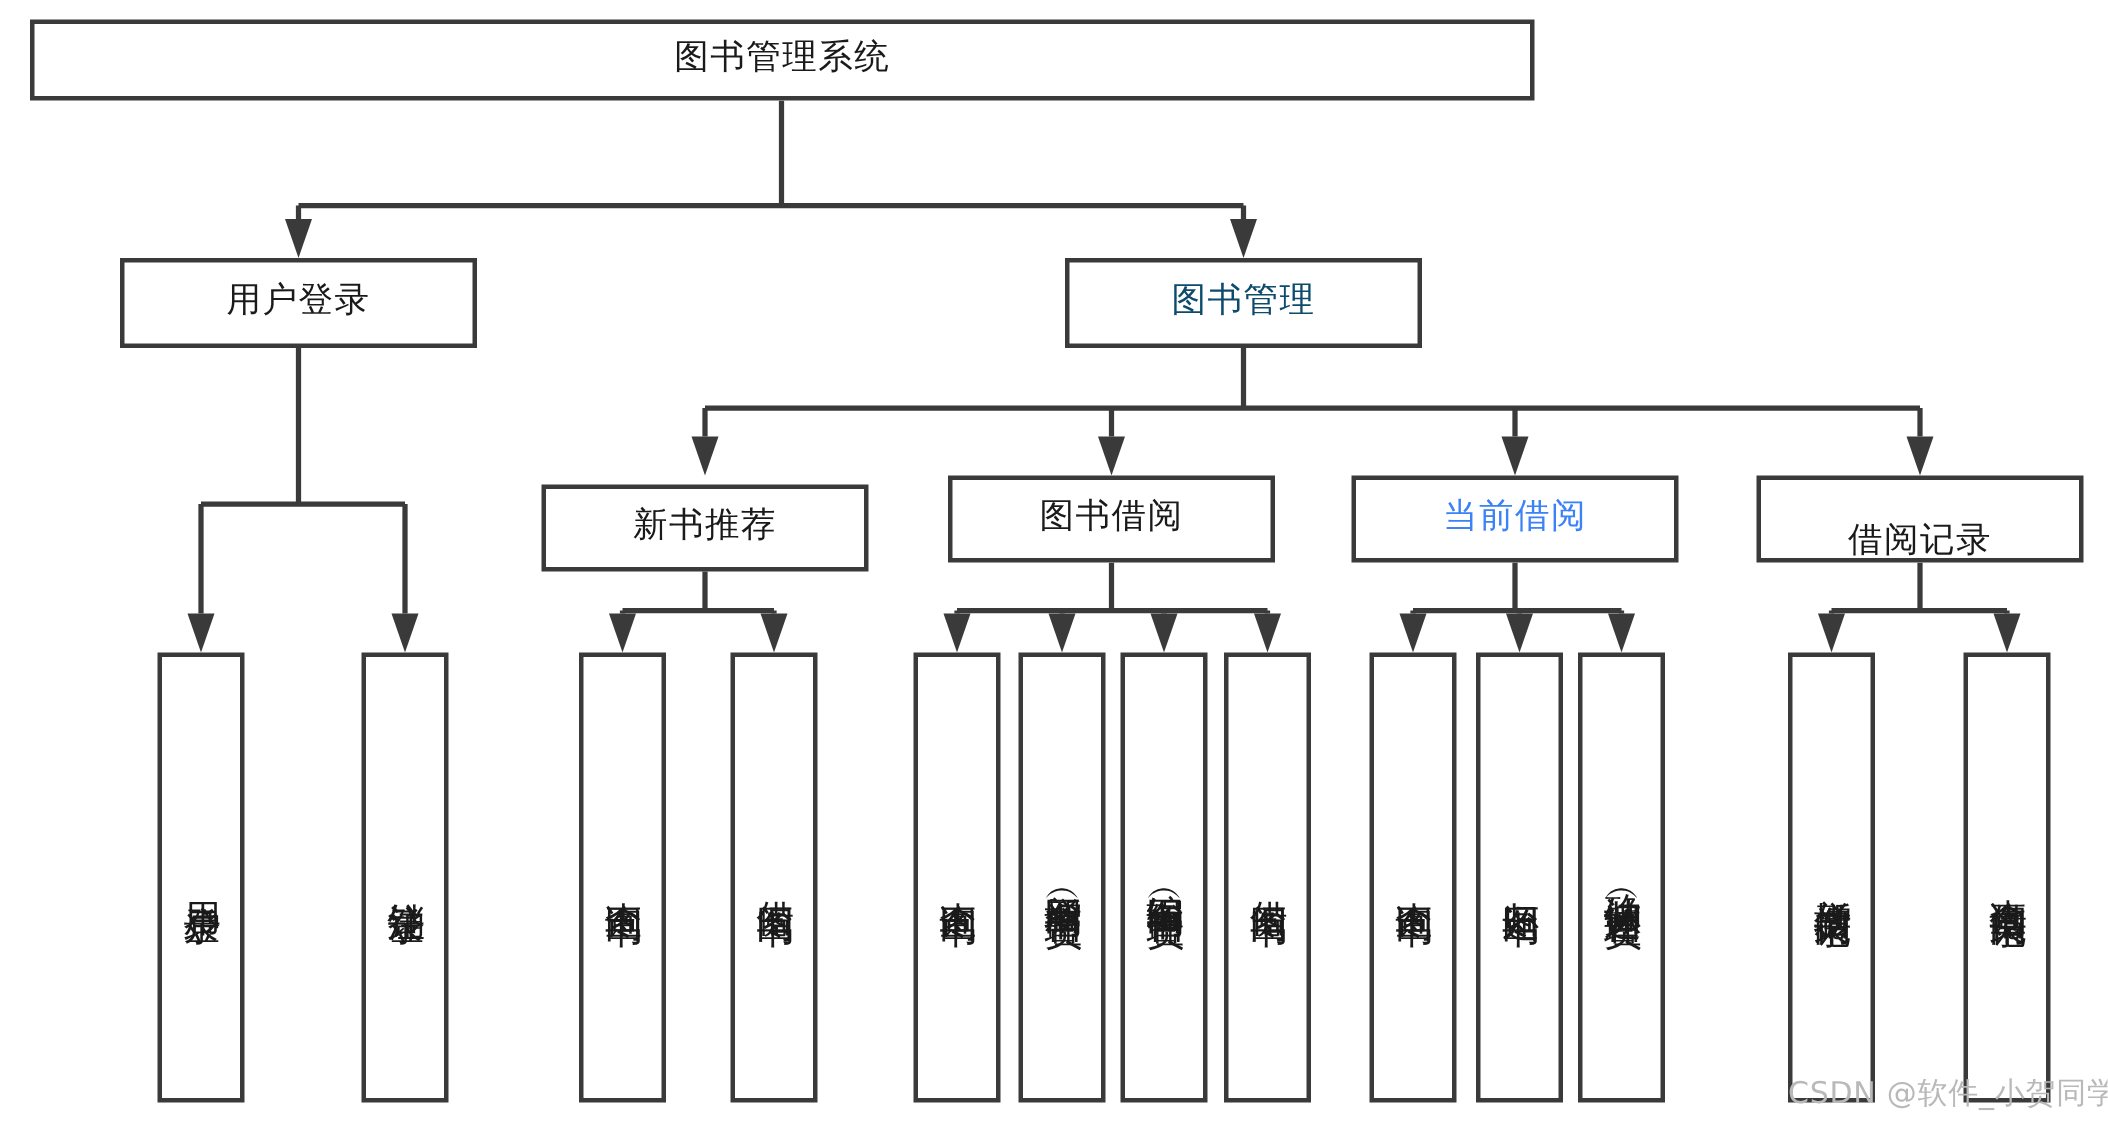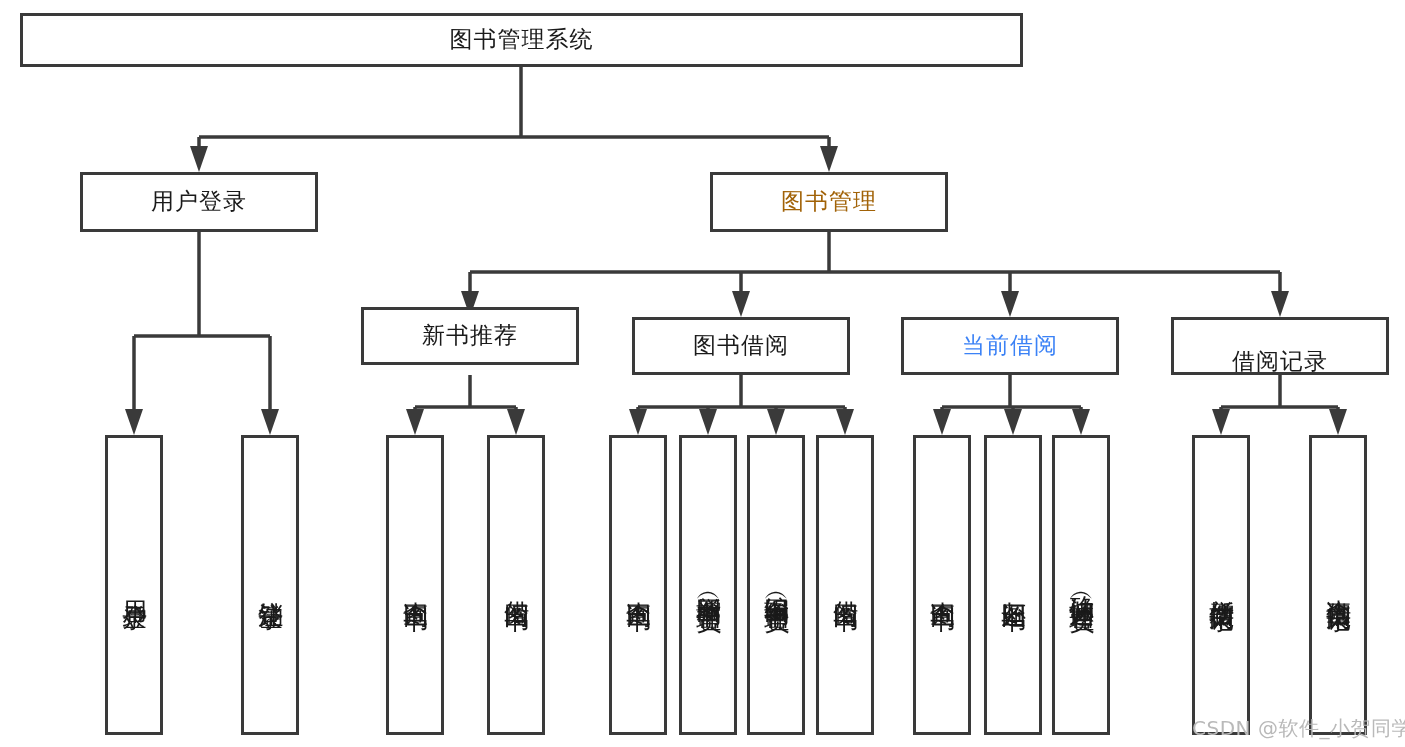--- a/index.html
+++ b/index.html
@@ -38,21 +38,21 @@
     justify-content: center;
     overflow: hidden;
   }
   .node-label-h {
     font-size: 23px;
     line-height: 1.1;
     color: #1a1a1a;
     white-space: nowrap;
     letter-spacing: 1px;
     text-align: center;
-    font-family: Liberation Sans, sans-serif;
+    font-family: Liberation Mono, monospace;
   }
   .node-label-v {
     writing-mode: vertical-rl;
     text-orientation: upright;
     font-size: 25px;
     line-height: 1.22;
     color: #1a1a1a;
     letter-spacing: 2px;
     text-align: center;
     white-space: nowrap;
@@ -131,23 +131,23 @@
   </svg>
 
   <div id="nodes-layer">
       <div class="node-box" style="left: 20px; top: 13px; width: 1003px; height: 54px; border-color: rgb(58, 58, 58); background: rgb(255, 255, 255);">
         <span class="node-label-h" style="color: rgb(26, 26, 26);">图书管理系统</span>
       </div>
       <div class="node-box" style="left: 80px; top: 172px; width: 238px; height: 60px; border-color: rgb(58, 58, 58); background: rgb(255, 255, 255);">
         <span class="node-label-h" style="color: rgb(26, 26, 26);">用户登录</span>
       </div>
       <div class="node-box" style="left: 710px; top: 172px; width: 238px; height: 60px; border-color: rgb(58, 58, 58); background: rgb(255, 255, 255);">
-        <span class="node-label-h" style="color: #a16207;">图书管理</span>
-      </div>
-      <div class="node-box" style="left: 361px; top: 307px; width: 218px; height: 58px; border-color: rgb(58, 58, 58); background: rgb(255, 255, 255);">
+        <span class="node-label-h" style="color: #0c4a6e;">图书管理</span>
+      </div>
+      <div class="node-box" style="left: 361px; top: 323px; width: 218px; height: 58px; border-color: rgb(58, 58, 58); background: rgb(255, 255, 255);">
         <span class="node-label-h" style="color: rgb(26, 26, 26);">新书推荐</span>
       </div>
       <div class="node-box" style="left: 632px; top: 317px; width: 218px; height: 58px; border-color: rgb(58, 58, 58); background: rgb(255, 255, 255);">
         <span class="node-label-h" style="color: rgb(26, 26, 26);">图书借阅</span>
       </div>
       <div class="node-box" style="left: 901px; top: 317px; width: 218px; height: 58px; border-color: rgb(58, 58, 58); background: rgb(255, 255, 255);">
         <span class="node-label-h" style="color: #3b82f6;">当前借阅</span>
       </div>
       <div class="node-box" style="left: 1171px; top: 317px; width: 218px; height: 58px; border-color: rgb(58, 58, 58); background: rgb(255, 255, 255);">
         <span class="node-label-h" style="color: rgb(26, 26, 26); margin-top: 32px;">借阅记录</span>

